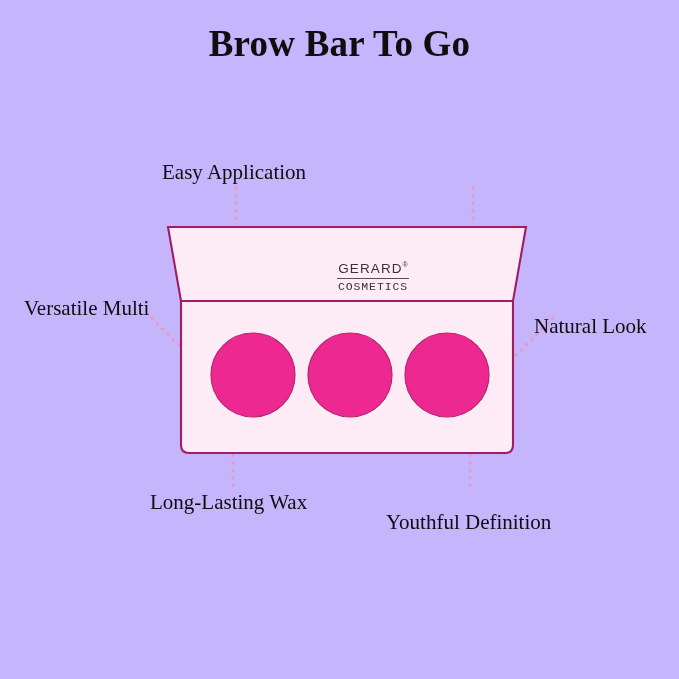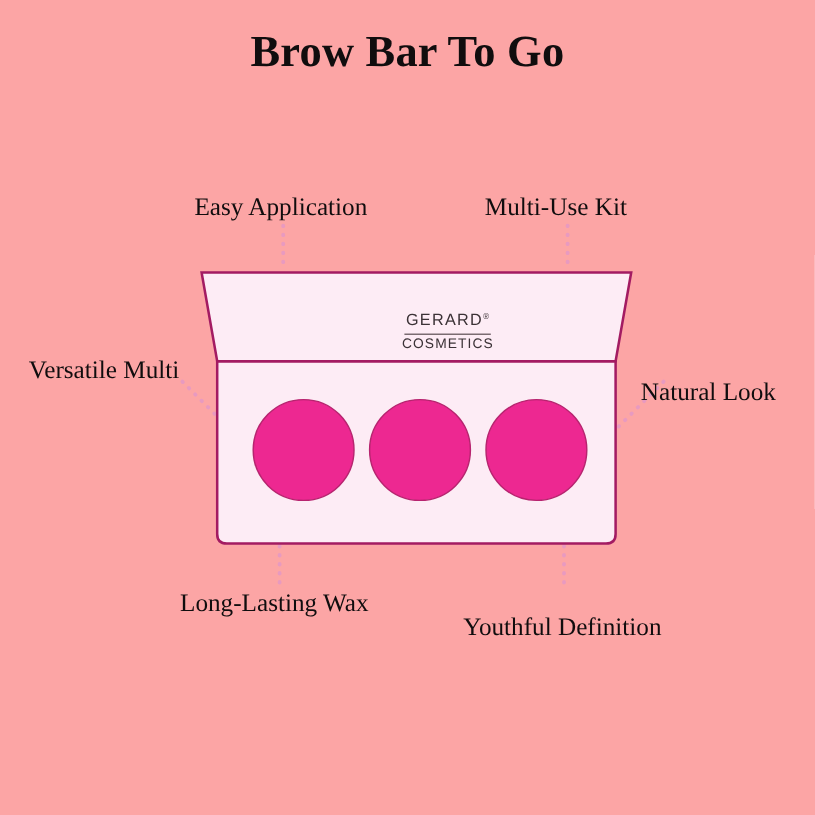--- a/index.html
+++ b/index.html
@@ -11,21 +11,21 @@
     width: 679px;
     height: 679px;
     background: #fdeaf3;
     font-family: "Liberation Serif", "DejaVu Serif", serif;
     overflow: hidden;
   }
   #infographic {
     position: relative;
     width: 679px;
     height: 679px;
-    background: #fca5a5;
+    background: #c4b5fd;
   }
   
   .title {
     position: absolute;
     left: 0;
     top: 22px;
     width: 679px;
     text-align: center;
     font-family: "Liberation Serif", "DejaVu Serif", serif;
     font-weight: bold;
@@ -80,21 +80,21 @@
     vertical-align: super;
     letter-spacing: 0;
   }
   .logo-rule {
     width: 72px;
     height: 1px;
     background: #5a4c52;
     margin: 2px auto 2px auto;
   }
   .logo-sub {
-    font-family: Liberation Sans, sans-serif;
+    font-family: Liberation Mono, monospace;
     font-size: 11.5px;
     letter-spacing: 0.9px;
     line-height: 1.05;
   }
 </style>
 </head>
 <body>
 
 <div id="infographic">
 
@@ -125,19 +125,18 @@
     </g>
   </svg>
 
   <div class="logo">
     <div class="logo-word"><span>GERARD</span><span class="logo-reg">®</span></div>
     <div class="logo-rule"></div>
     <div class="logo-sub">COSMETICS</div>
   </div>
 
   <div class="label lbl-easy-application">Easy Application</div>
-  <div class="label lbl-multi-use-kit">Multi-Use Kit</div>
   <div class="label lbl-versatile-shades">Versatile Multi</div>
   <div class="label lbl-natural-look">Natural Look</div>
   <div class="label lbl-long-lasting-wax">Long-Lasting Wax</div>
   <div class="label lbl-youthful-definition">Youthful Definition</div>
 
 </div>
 
 </body></html>

